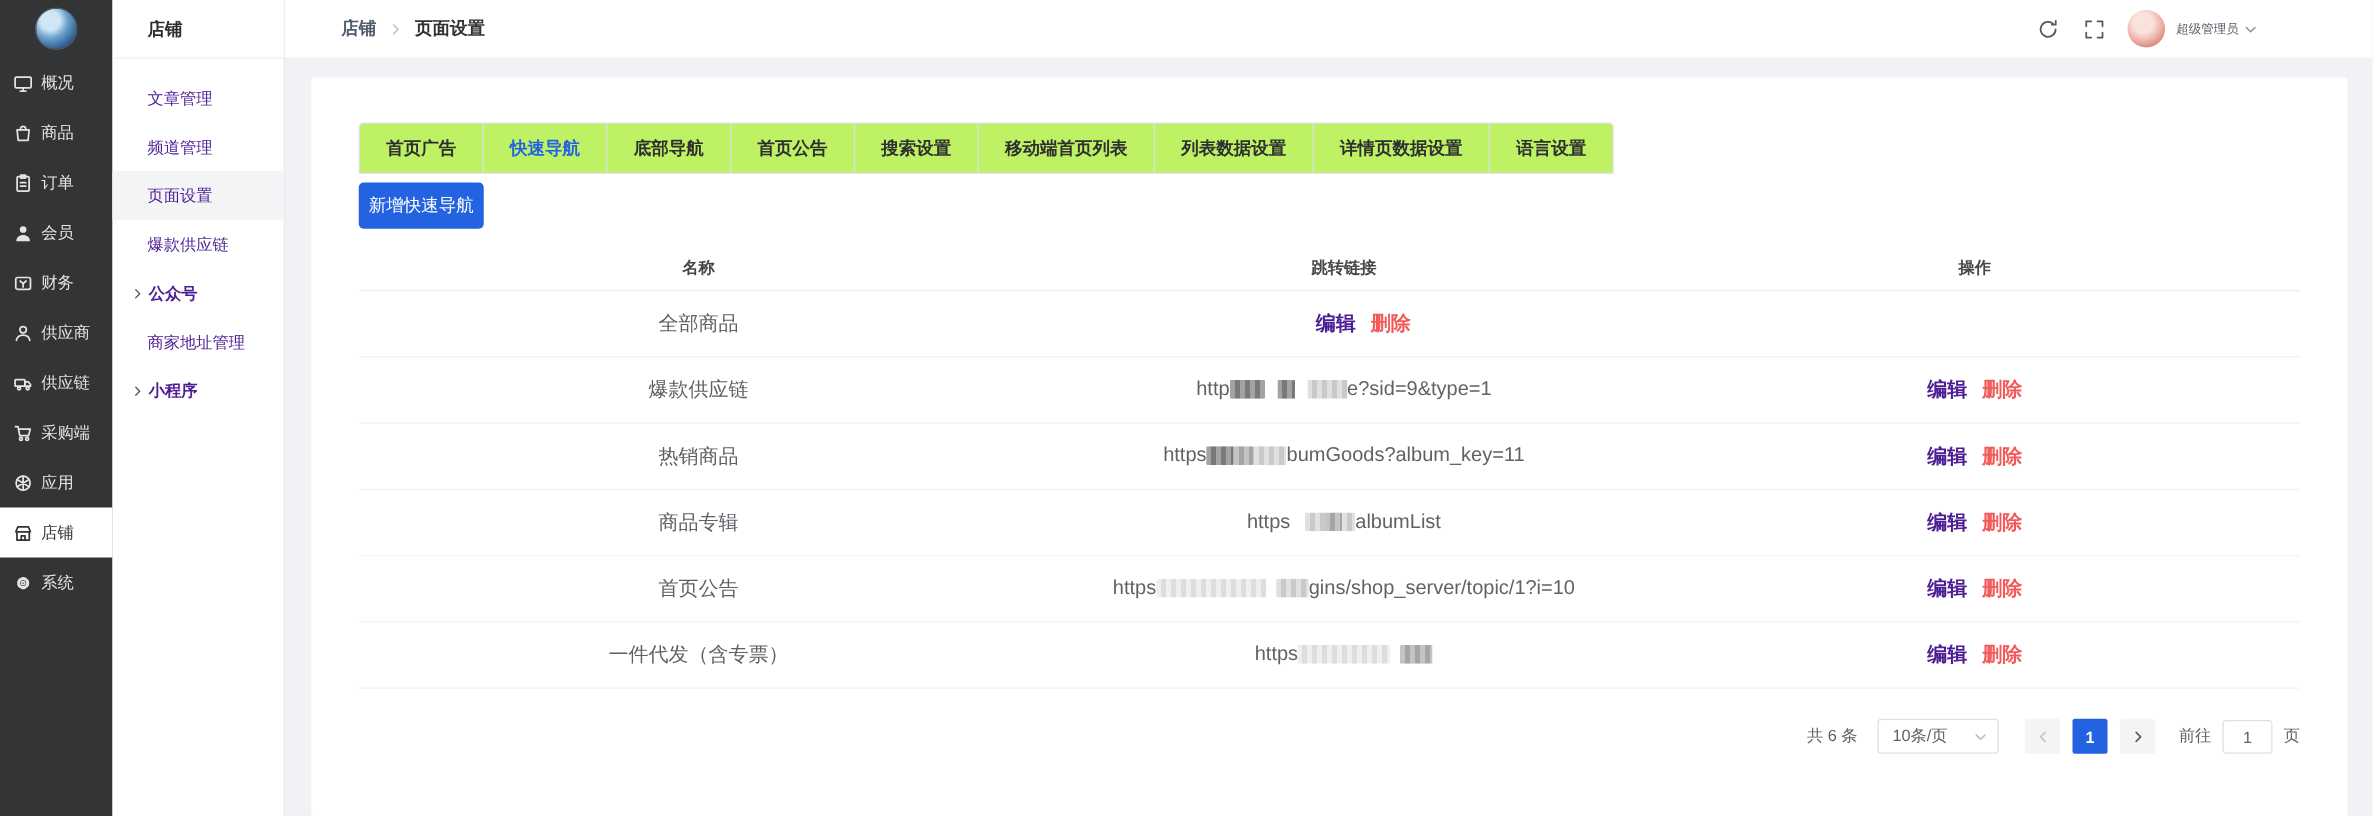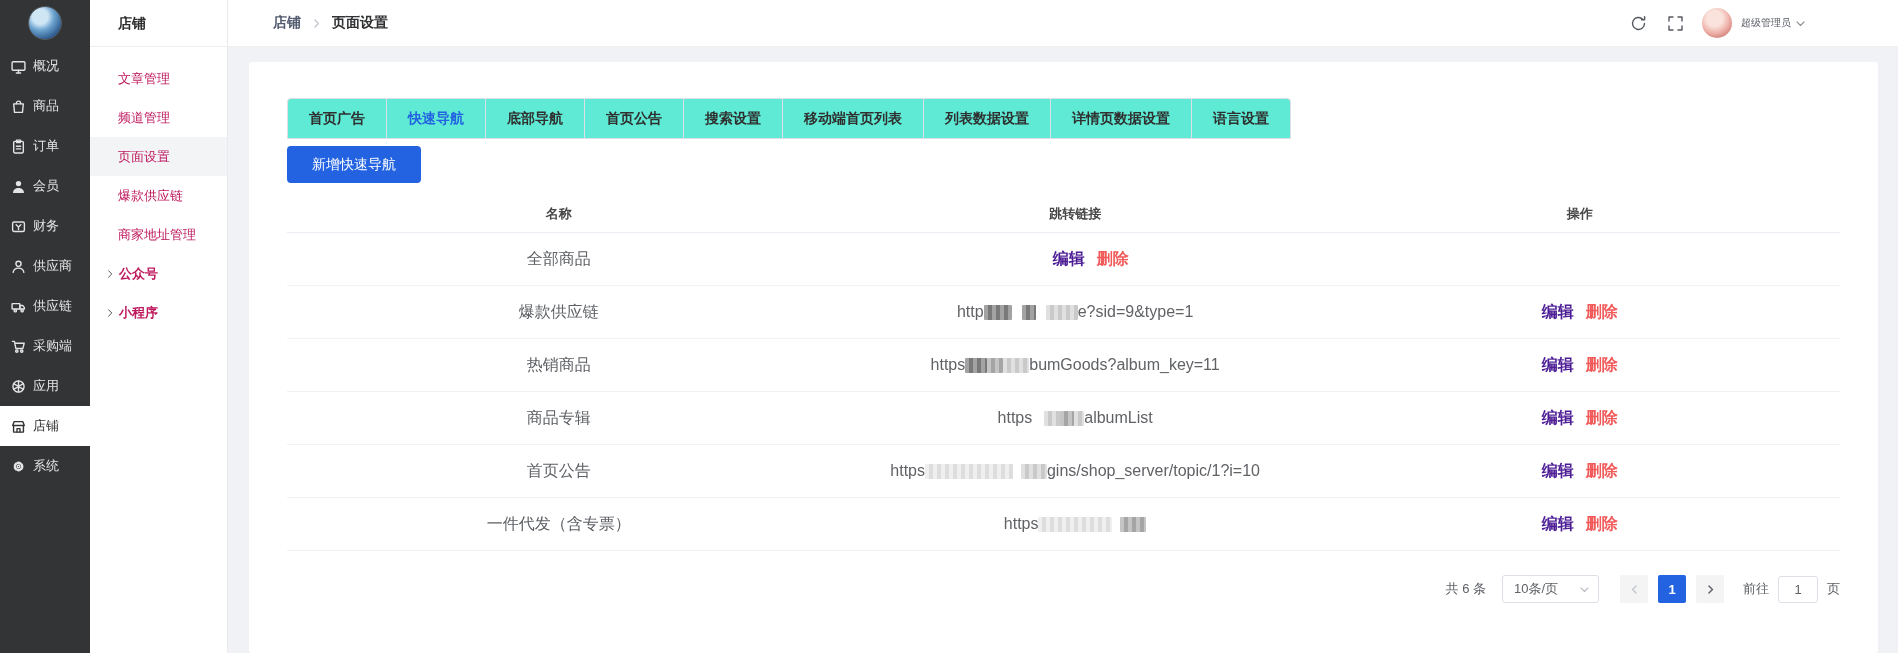--- a/index.html
+++ b/index.html
@@ -14,21 +14,21 @@
     background:radial-gradient(circle at 35% 30%,#cfe6f5 0 25%,#6da3cf 45%,#2f5d8f 75%,#23456b);
     border:1px solid #55585c;}
   .rail-item{height:40px;display:flex;align-items:center;padding-left:11px;gap:7px;font-size:13px;cursor:pointer;white-space:nowrap;}
   .rail-item svg{width:15px;height:15px;flex-shrink:0;stroke:currentColor;fill:none;stroke-width:1.3;stroke-linecap:round;stroke-linejoin:round;}
   .rail-item.active{background:#fff;color:#333;}
 
   
   .submenu{width:138px;flex-shrink:0;background:#fff;border-right:1px solid #e8eaec;}
   .submenu-title{height:47px;line-height:47px;padding-left:28px;font-size:14px;font-weight:700;color:#2d2d2d;border-bottom:1px solid #efefef;}
   .submenu-list{padding-top:12px;}
-  .submenu-item{height:39px;display:flex;align-items:center;padding-left:28px;font-size:13px;color:#be185d;cursor:pointer;white-space:nowrap;}
+  .submenu-item{height:39px;display:flex;align-items:center;padding-left:28px;font-size:13px;color:#4c1d95;cursor:pointer;white-space:nowrap;}
   .submenu-item.active{background:#f3f4f6;}
   .submenu-item.has-chev{padding-left:15px;font-weight:600;}
   .submenu-item .chev{width:10px;height:10px;margin-right:4px;stroke:#555;fill:none;stroke-width:1.4;stroke-linecap:round;stroke-linejoin:round;}
 
   
   .main{flex:1;min-width:0;display:flex;flex-direction:column;}
   .topbar{height:47px;background:#fff;border-bottom:1px solid #f0f0f0;display:flex;align-items:center;justify-content:space-between;
           padding:0 92px 0 45px;}
   .crumbs{display:flex;align-items:center;gap:10px;font-size:14px;}
   .crumb-root{color:#515a6e;font-weight:600;cursor:pointer;}
@@ -40,26 +40,26 @@
   .user{display:flex;align-items:center;margin-left:18px;cursor:pointer;}
   .user-avatar{width:30px;height:30px;border-radius:50%;
     background:radial-gradient(circle at 42% 35%,#f9e3dc 0 30%,#efb3ab 55%,#d08078 80%,#b4625c);}
   .user-name{font-size:10px;color:#595d66;margin:0 4px 0 9px;}
   .caret-down{width:11px;height:11px;stroke:#8a8e96;fill:none;stroke-width:1.5;stroke-linecap:round;stroke-linejoin:round;}
 
   .workspace{flex:1;padding:15px 20px 0 21px;min-height:0;}
   .card{background:#fff;border-radius:3px;height:100%;padding:36px 38px 0 38px;}
 
   
-  .tabs{display:inline-flex;border:1px solid #dcdfe6;border-radius:4px 4px 0 0;background:#5eead4;}
+  .tabs{display:inline-flex;border:1px solid #dcdfe6;border-radius:4px 4px 0 0;background:#bef264;}
   .tab{height:39px;line-height:39px;padding:0 21px;font-size:14px;font-weight:600;color:#2f2f2f;border-left:1px solid #dcdfe6;cursor:pointer;white-space:nowrap;}
   .tab:first-child{border-left:none;}
   .tab.active{color:#2362e1;}
 
-  .add-btn{display:inline-block;margin-top:7px;height:37px;padding:0 25px;background:#2362e1;color:#fff;font-size:14px;
+  .add-btn{display:inline-block;margin-top:7px;height:37px;padding:0 8px;background:#2362e1;color:#fff;font-size:14px;
            border:none;border-radius:4px;cursor:pointer;font-family:inherit;}
 
   
   .table{margin-top:13px;}
   .thead,.trow{display:flex;align-items:center;}
   .thead{height:37px;font-size:13px;font-weight:700;color:#474747;border-bottom:1px solid #ebeef5;justify-content:space-between;}
   .trow{height:53px;font-size:16px;color:#5d6065;border-bottom:1px solid #f1f2f4;}
   .col-name{width:35%;text-align:center;}
   .col-link{width:31.5%;text-align:center;white-space:nowrap;}
   .col-action{width:33.5%;text-align:center;}
@@ -190,29 +190,29 @@
         </div>
       <div class="submenu-item">
           <span>频道管理</span>
         </div>
       <div class="submenu-item active">
           <span>页面设置</span>
         </div>
       <div class="submenu-item">
           <span>爆款供应链</span>
         </div>
-      <div class="submenu-item">
-          <span>商家地址管理</span>
-        </div>
       <div class="submenu-item has-chev">
         <svg class="chev" viewBox="0 0 14 14">
             <path d="M5 2.5l4.5 4.5L5 11.5"></path>
           </svg>
         <span>公众号</span>
       </div>
+      <div class="submenu-item">
+          <span>商家地址管理</span>
+        </div>
       <div class="submenu-item has-chev">
         <svg class="chev" viewBox="0 0 14 14">
             <path d="M5 2.5l4.5 4.5L5 11.5"></path>
           </svg>
         <span>小程序</span>
       </div>
     </div>
   </aside>
 
   <div class="main">

